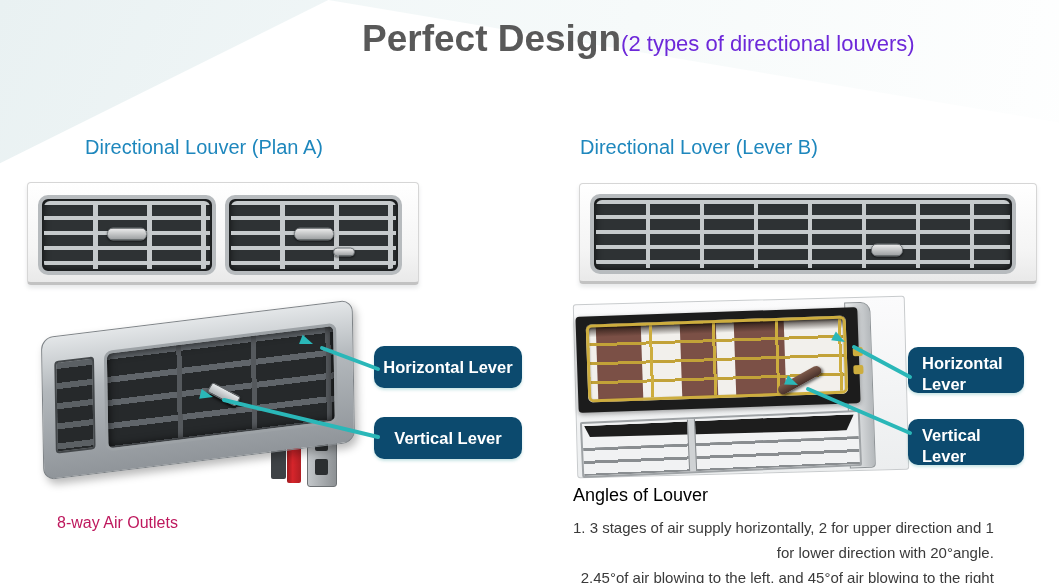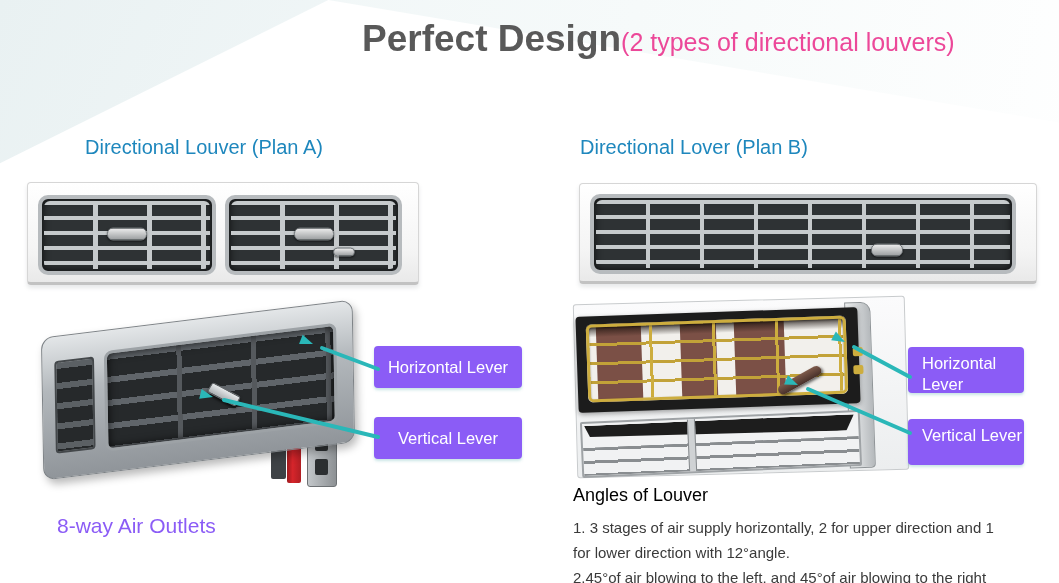--- a/index.html
+++ b/index.html
@@ -10,21 +10,21 @@
   }
   
   .bg{position:absolute;inset:0;pointer-events:none;}
   .bgA{background:linear-gradient(115deg,#e9f1f2 0%,#f3f8f9 40%,#ffffff 70%);
        clip-path:polygon(0 0,31% 0,0 28%);}
   .bgB{background:linear-gradient(100deg,#edf4f5 0%,#f6fafa 55%,#ffffff 100%);
        clip-path:polygon(31% 0,100% 0,100% 21%);}
   
   .title{position:absolute;left:362px;top:18px;margin:0;white-space:nowrap;font-weight:400;}
   .t-bold{font-size:37px;font-weight:700;color:#595959;letter-spacing:0;}
-  .t-rest{font-size:25px;font-weight:400;color:#ec4899;}
+  .t-rest{font-size:22px;font-weight:400;color:#6d28d9;}
   
   .sec-head{position:absolute;margin:0;font-size:20px;font-weight:400;color:#1e87bd;}
   .head-a{left:85px;top:136px;}
   .head-b{left:580px;top:136px;}
   
   .photo-a,.photo-b{
     position:absolute;background:linear-gradient(180deg,#ffffff 0%,#f4f4f4 70%,#e9e9e9 100%);
     border:1px solid #d6d6d6;border-bottom:3px solid #c2c2c2;border-radius:4px;
     box-shadow:0 3px 4px rgba(120,130,135,.18);
   }
@@ -134,49 +134,49 @@
     position:absolute;left:2px;right:4px;top:2px;height:16px;background:#1d1d1d;
     clip-path:polygon(0 0,100% 0,97% 100%,2% 70%);
   }
   .p3b-lower::after{
     content:"";position:absolute;left:0;right:0;top:24px;bottom:0;
     background:repeating-linear-gradient(180deg,#898d90 0 3px,rgba(0,0,0,0) 3px 13px);
   }
   .low-div{position:absolute;left:38%;top:0;bottom:0;width:6px;background:#cfd2d4;border-left:1px solid #85898c;border-right:1px solid #85898c;z-index:2;}
   
   .callout{
-    position:absolute;background:#8b5cf6;color:#ffffff;border-radius:4px;
-    font-size:16.5px;box-shadow:0 2px 3px rgba(40,150,150,.25);
+    position:absolute;background:#0c4a6e;color:#ffffff;border-radius:10px;
+    font-size:16.5px;box-shadow:0 2px 3px rgba(40,150,150,.25);font-weight:bold;
   }
   .ca-h{left:374px;top:346px;width:148px;height:42px;line-height:42px;text-align:center;}
   .ca-v{left:374px;top:417px;width:148px;height:42px;line-height:42px;text-align:center;}
   .two-line{width:116px;height:46px;line-height:1.3;padding:6px 0 0 14px;box-sizing:border-box;}
   .cb-h{left:908px;top:347px;}
   .cb-v{left:908px;top:419px;}
   
   .arrows{position:absolute;left:0;top:0;pointer-events:none;}
   .arrows line{stroke:#2ab7b8;stroke-width:4;stroke-linecap:round;}
   .arrows polygon{fill:#2ab7b8;}
   
-  .caption8{position:absolute;left:57px;top:514px;font-size:21px;color:#8b5cf6;}
+  .caption8{position:absolute;left:57px;top:514px;font-size:16px;color:#be185d;}
   .angles{position:absolute;left:573px;top:485px;color:#3f3f3f;}
   .angles-head{font-size:18px;color:#000000;margin-bottom:9px;}
-  .angles-line{font-size:15px;line-height:25px;color:#3a3a3a;}
+  .angles-line{font-size:15px;line-height:25px;color:#3a3a3a;text-align:right;}
 </style>
 </head>
 <body>
 
 <div class="slide">
   <div class="bg bgA"></div>
   <div class="bg bgB"></div>
 
   <h1 class="title"><span class="t-bold">Perfect Design</span><span class="t-rest">(2 types of directional louvers)</span></h1>
 
   <h2 class="sec-head head-a">Directional Louver (Plan A)</h2>
-  <h2 class="sec-head head-b">Directional Lover (Plan B)</h2>
+  <h2 class="sec-head head-b">Directional Lover (Lever B)</h2>
 
   <div class="photo-a">
     <div class="grille ga-left">
       <div class="slats"></div>
       <div class="handle"></div>
     </div>
     <div class="grille ga-right">
       <div class="slats"></div>
       <div class="handle"></div>
       <div class="handle small"></div>
@@ -237,16 +237,16 @@
     <polygon points="0,0 13,-5 13,5" transform="translate(845,342) rotate(208)"></polygon>
     <line x1="910" y1="433" x2="808" y2="389"></line>
     <polygon points="0,0 13,-5 13,5" transform="translate(798,385) rotate(203)"></polygon>
   </svg>
 
   <div class="caption8">8-way Air Outlets</div>
 
   <div class="angles">
     <div class="angles-head">Angles of Louver</div>
     <div class="angles-line">1. 3 stages of air supply horizontally, 2 for upper direction and 1</div>
-    <div class="angles-line">for lower direction with 12°angle.</div>
+    <div class="angles-line">for lower direction with 20°angle.</div>
     <div class="angles-line">2.45°of air blowing to the left, and 45°of air blowing to the right</div>
   </div>
 </div>
 
 </body></html>

